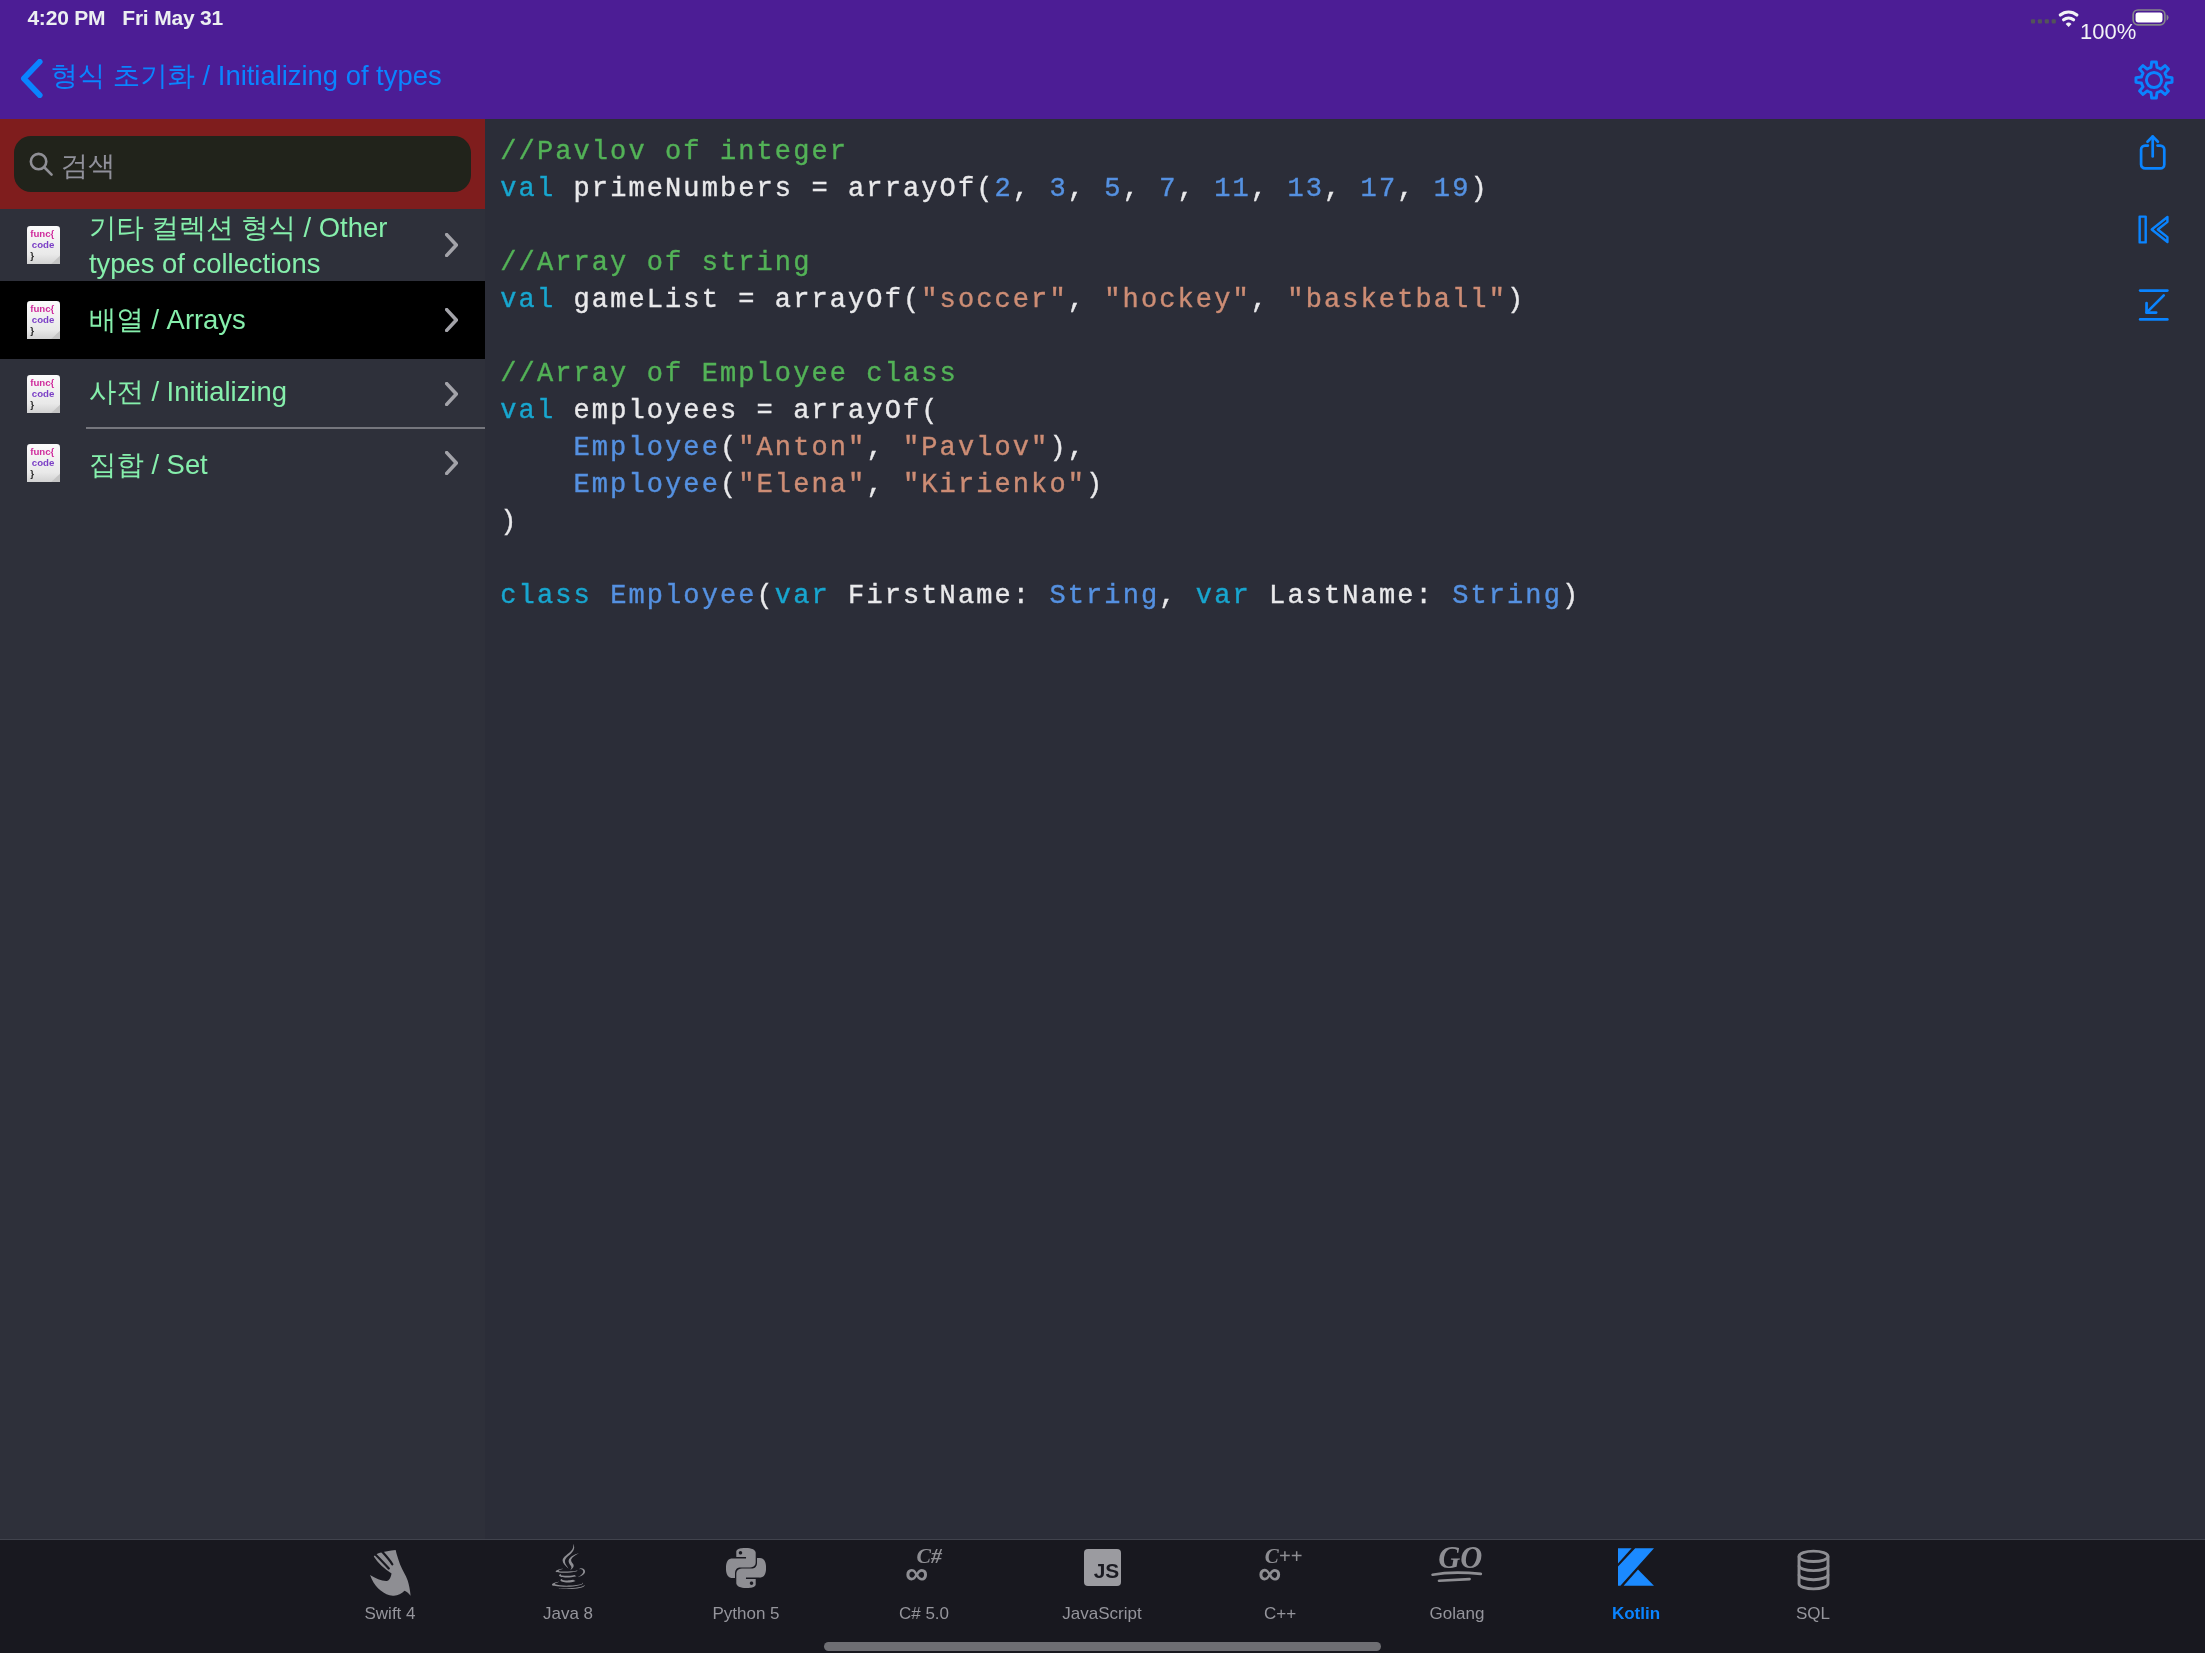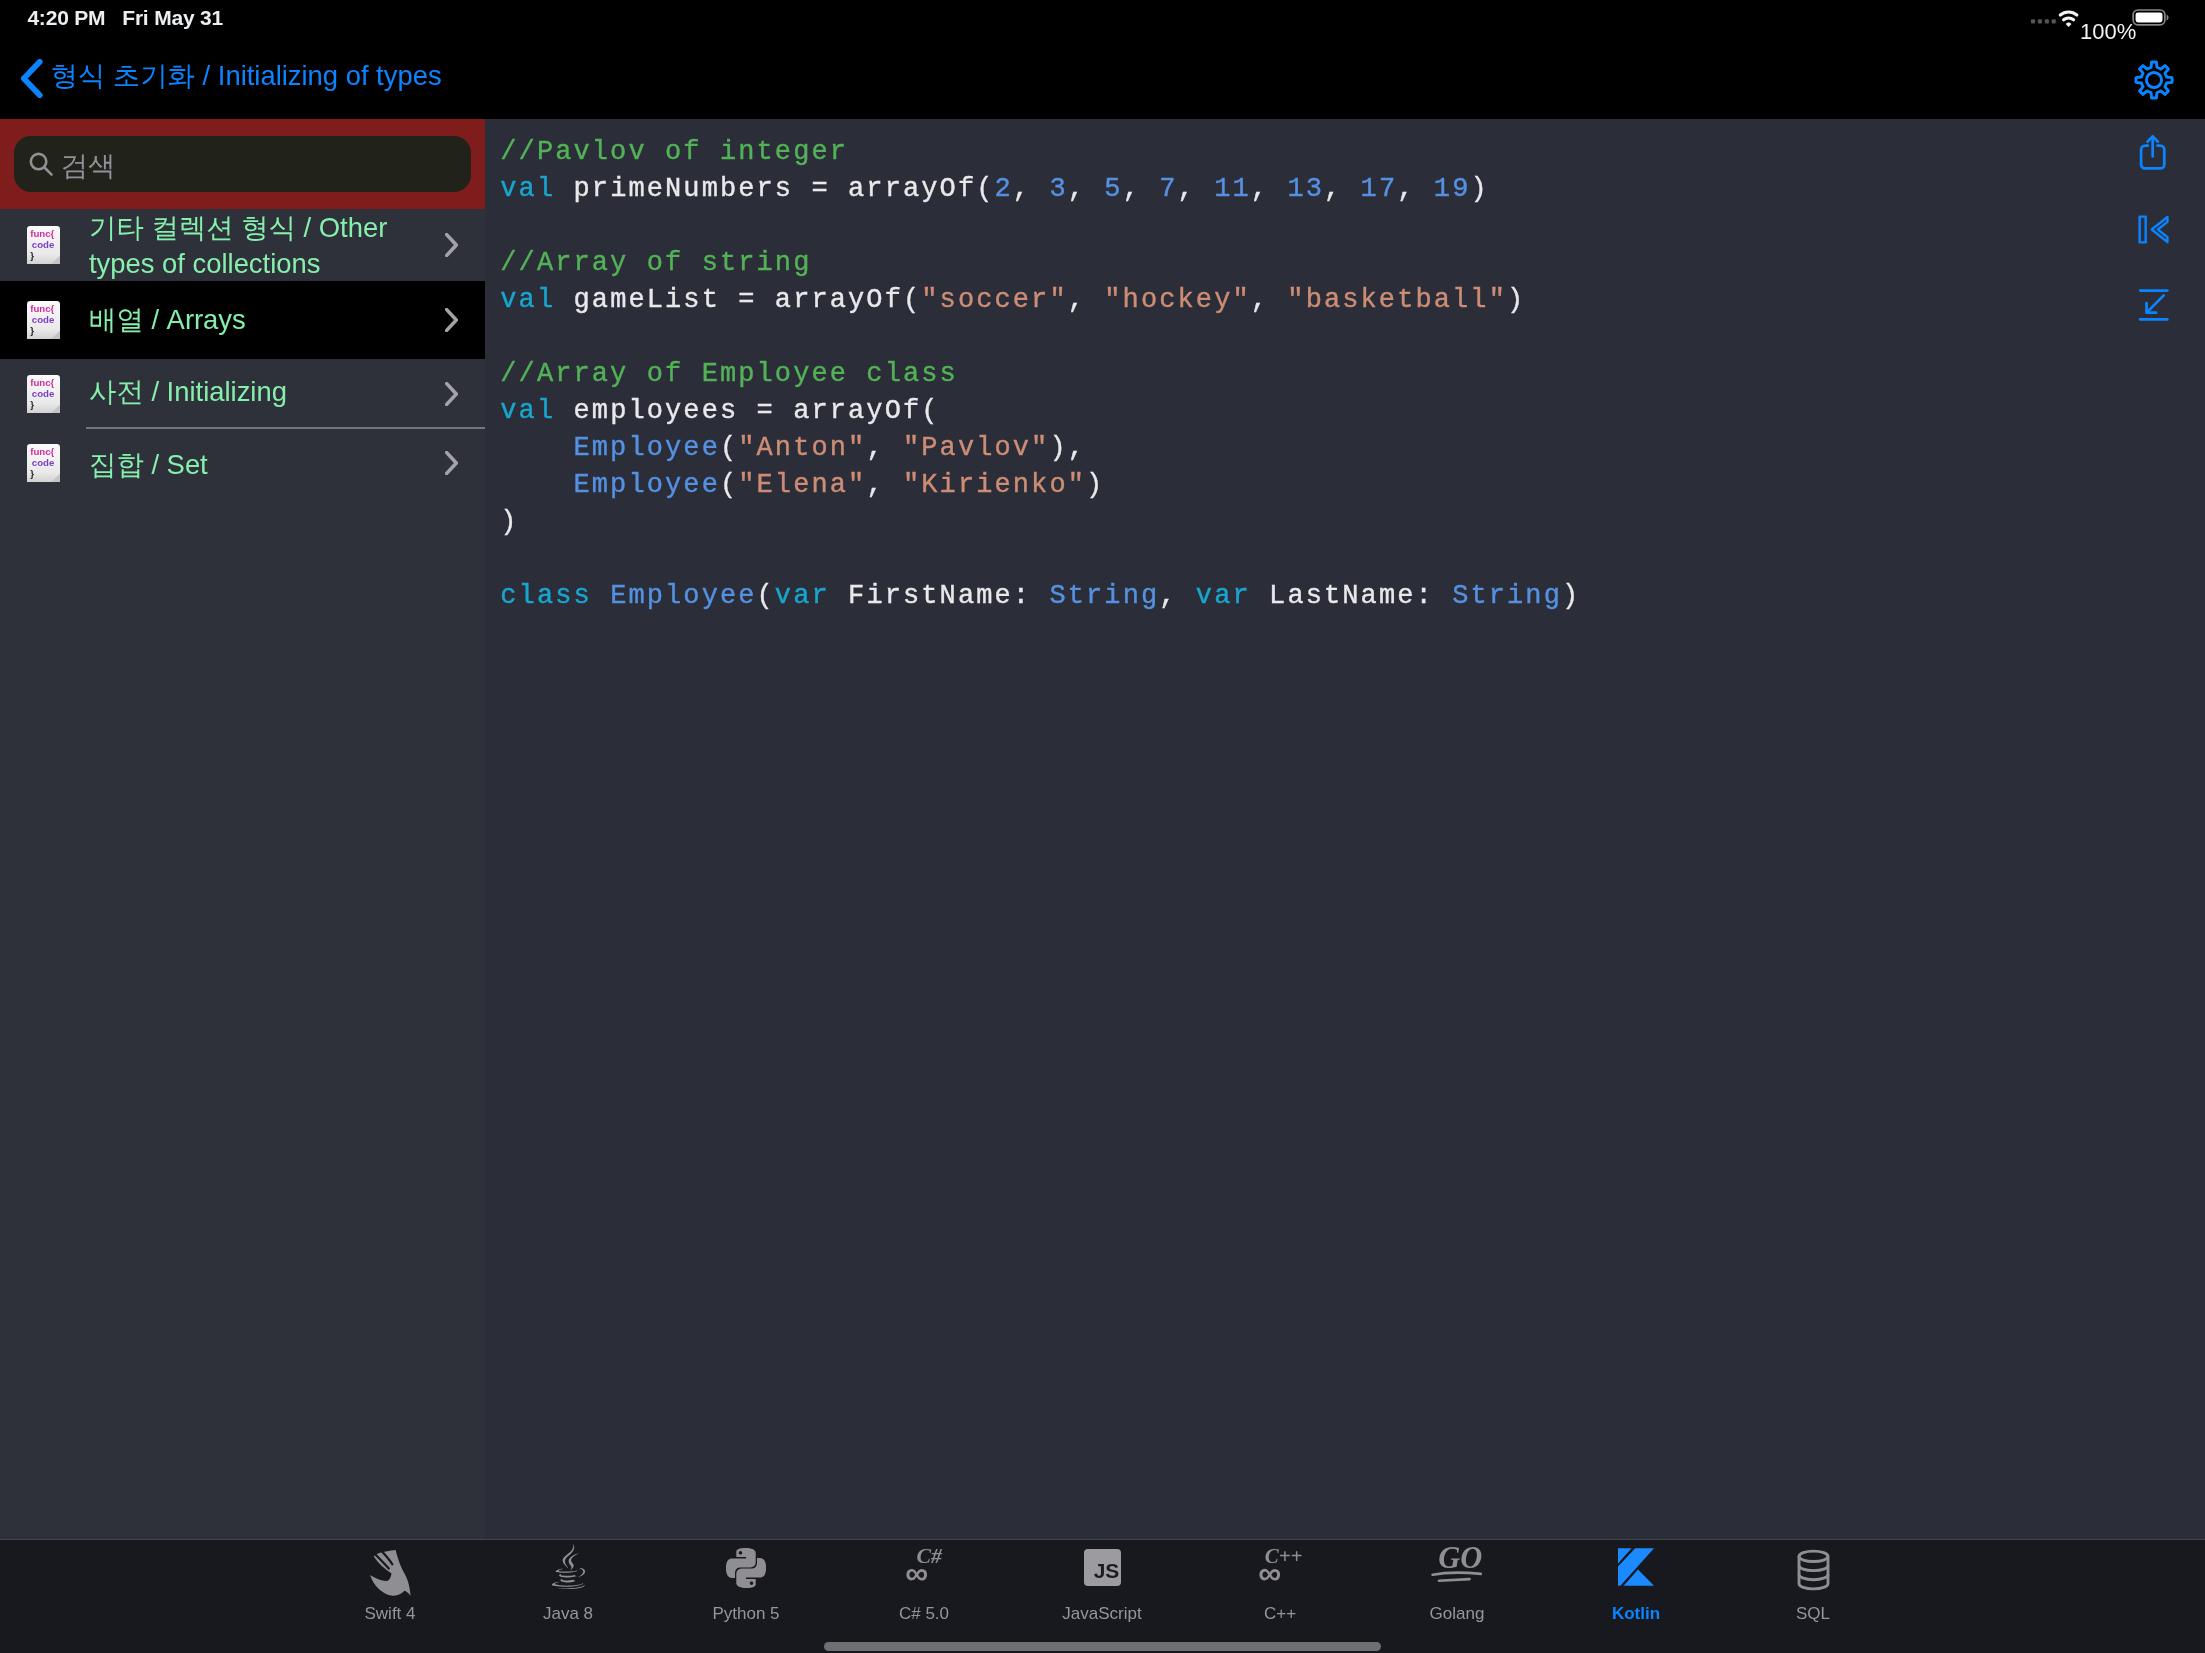--- a/index.html
+++ b/index.html
@@ -1,19 +1,19 @@
 <!DOCTYPE html>
 <html style="font-size:13px"><head>
 <meta charset="utf-8">
 <style>
 html,body{margin:0;padding:0;}
 body{width:2205px;height:1653px;background:#1b1b22;font-family:"Liberation Sans",sans-serif;overflow:hidden;position:relative;}
 
 
-#topbar{position:absolute;left:0;top:0;width:2205px;height:119px;background:#000000;}
+#topbar{position:absolute;left:0;top:0;width:2205px;height:119px;background:#4c1d95;}
 #statustext{position:absolute;left:27.4px;top:5.7px;font-size:21px;font-weight:700;color:#eceff1;letter-spacing:-0.2px;}
 #statusright{position:absolute;right:27.4px;top:6.5px;height:29px;}
 #backbtn{position:absolute;left:19.4px;top:48px;color:#0a84ff;font-size:27.4px;}
 #navtitle{position:absolute;left:0;top:60px;width:2205px;text-align:center;font-size:27.4px;font-weight:700;color:#f1f2f4;}
 
 
 #sidebar{position:absolute;left:0;top:119px;width:485px;height:1421px;background:#2e303a;}
 #searchwrap{position:absolute;left:0;top:0;width:485px;height:90px;background:#7f1d1d;}
 #searchfield{position:absolute;left:13.7px;top:17px;width:457px;height:56px;background:#21231b;border-radius:17px;}
 #searchfield .ph{position:absolute;left:47px;top:12px;font-size:27.4px;color:#90909a;}

